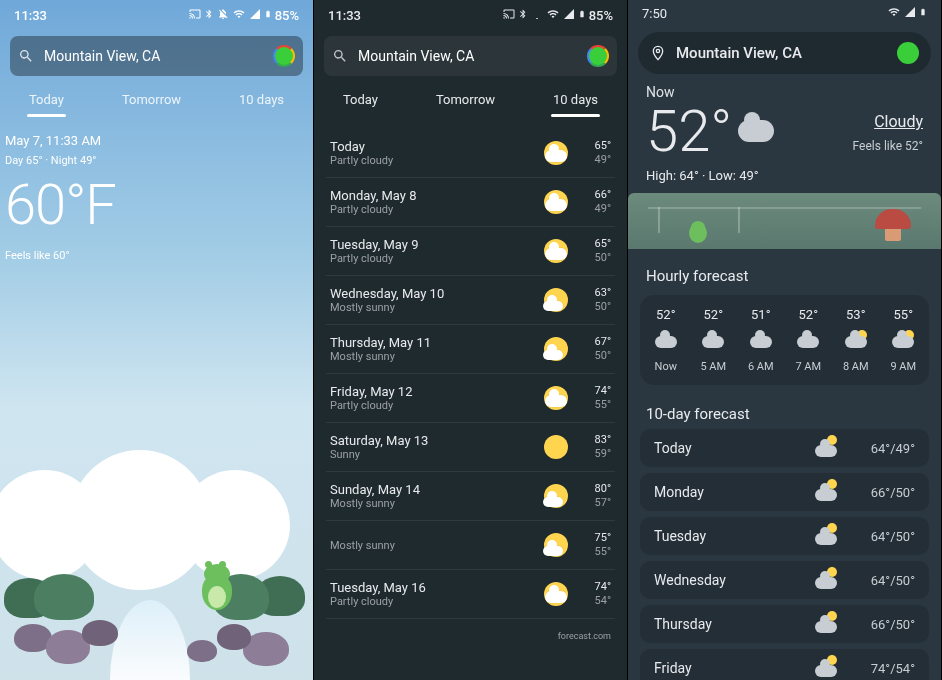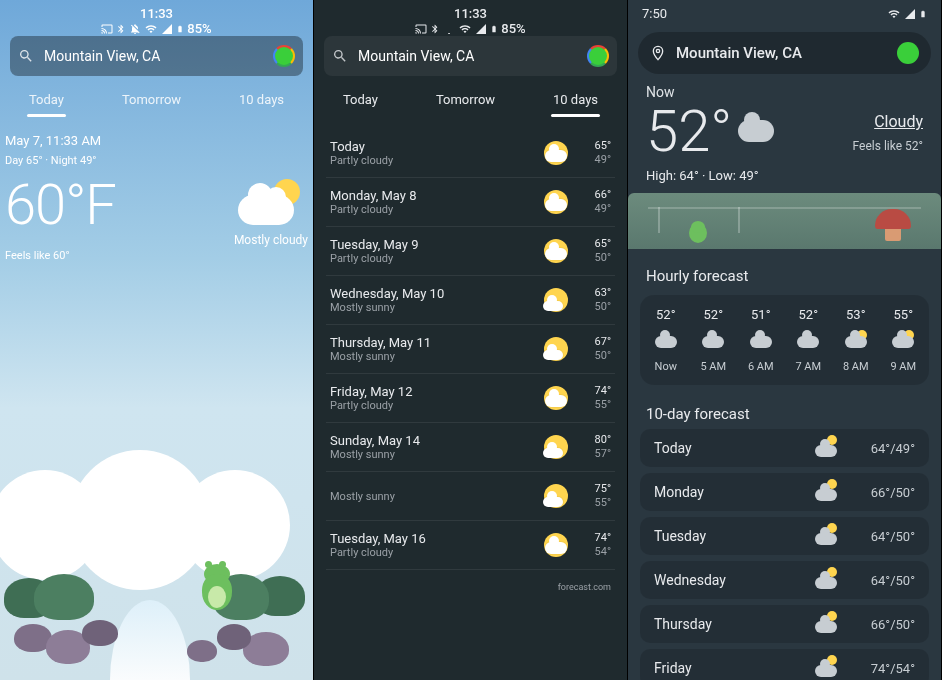--- a/index.html
+++ b/index.html
@@ -15,23 +15,23 @@
     width: 314px;
     height: 680px;
     position: relative;
     overflow: hidden;
     border-right: 1px solid #000;
   }
   
   .screen1 { background: linear-gradient(#6fa8d9 0%, #a3cde6 38%, #cfe5f0 60%, #cfe2ea 100%); color:#fff; }
   .status-bar {
     display: flex; justify-content: space-between; align-items: center;
-    padding: 6px 14px 2px; font-size: 13px; font-weight: 500; height: 26px; flex-direction: column;
-  }
-  .status-right { display:flex; gap:3px; align-items:center; }
+    padding: 6px 14px 2px; font-size: 13px; font-weight: 500; height: 26px;
+  }
+  .status-right { display:flex; gap:3px; }
   .search-bar {
     margin: 10px 10px 6px;
     background: rgba(0,0,0,0.35);
     border-radius: 8px;
     display: flex; align-items: center;
     padding: 6px 8px;
     height: 40px;
   }
   .search-bar .mag { width:16px; height:16px; margin-right:10px; opacity:.8;}
   .search-bar .loc { flex:1; font-size:14px; color:#fff; }
@@ -206,27 +206,20 @@
     <div class="tab">10 days</div>
   </div>
   <div class="s1-body">
     <div class="date-line">May 7, 11:33 AM</div>
     <div class="hi-lo">Day 65° · Night 49°</div>
     <div class="big-row">
       <div>
         <div class="big-temp">60°F</div>
         <div class="feels">Feels like 60°</div>
       </div>
-      <div class="big-right">
-        <div class="cloud-sun">
-          <div class="sun"></div>
-            <div class="cloud"></div>
-        </div>
-        <div class="cond-label">Mostly cloudy</div>
-      </div>
     </div>
   </div>
   <div class="scenery">
     <div class="bigcloud">
       <div style="width:110px;height:110px;left:10px;bottom:-20px"></div>
       <div style="width:140px;height:140px;left:90px;bottom:-30px"></div>
       <div style="width:110px;height:110px;left:200px;bottom:-20px"></div>
     </div>
     <div class="ground">
       <div class="water"></div>
@@ -368,20 +361,33 @@
           <div class="ic-sun"></div>
           <div class="ic-cloud big"></div>
         </div>
         <div class="day-temps">
           <div class="day-hi">74°</div>
           <div class="day-lo">55°</div>
         </div>
       </div>
       <div class="day-row">
         <div class="day-left">
+          <div class="day-name">Saturday, May 13</div>
+          <div class="day-cond">Sunny</div>
+        </div>
+        <div class="day-icon">
+          <div class="ic-sun"></div>
+        </div>
+        <div class="day-temps">
+          <div class="day-hi">83°</div>
+          <div class="day-lo">59°</div>
+        </div>
+      </div>
+      <div class="day-row">
+        <div class="day-left">
           <div class="day-name">Sunday, May 14</div>
           <div class="day-cond">Mostly sunny</div>
         </div>
         <div class="day-icon">
           <div class="ic-sun"></div>
           <div class="ic-cloud"></div>
         </div>
         <div class="day-temps">
           <div class="day-hi">80°</div>
           <div class="day-lo">57°</div>

